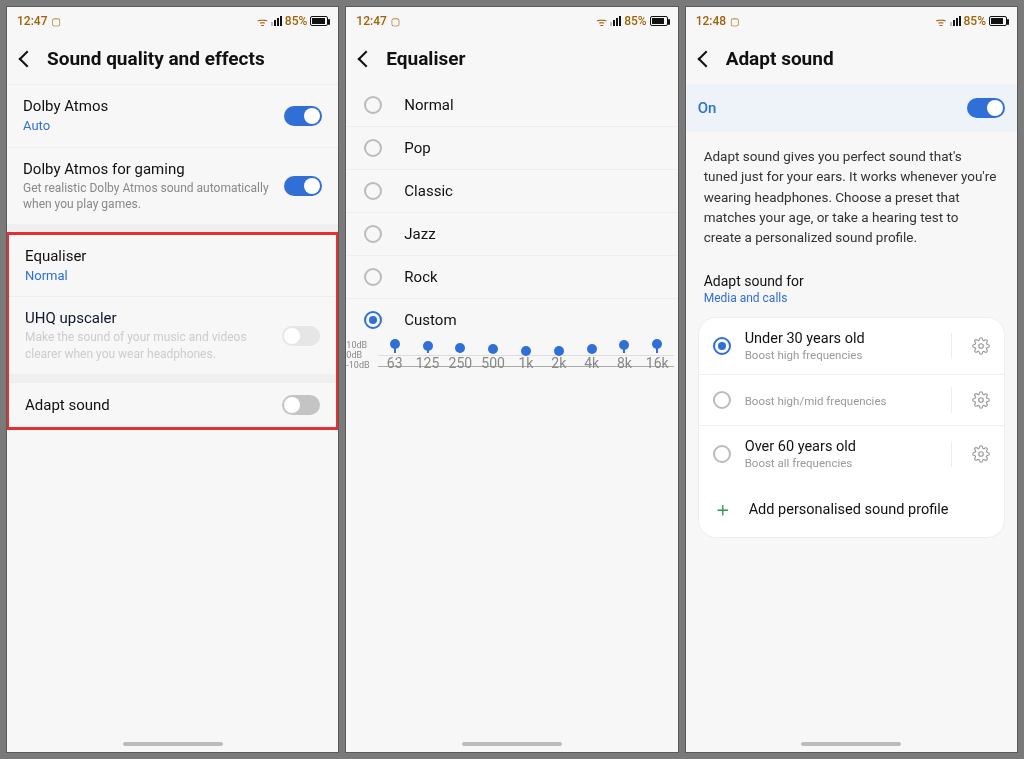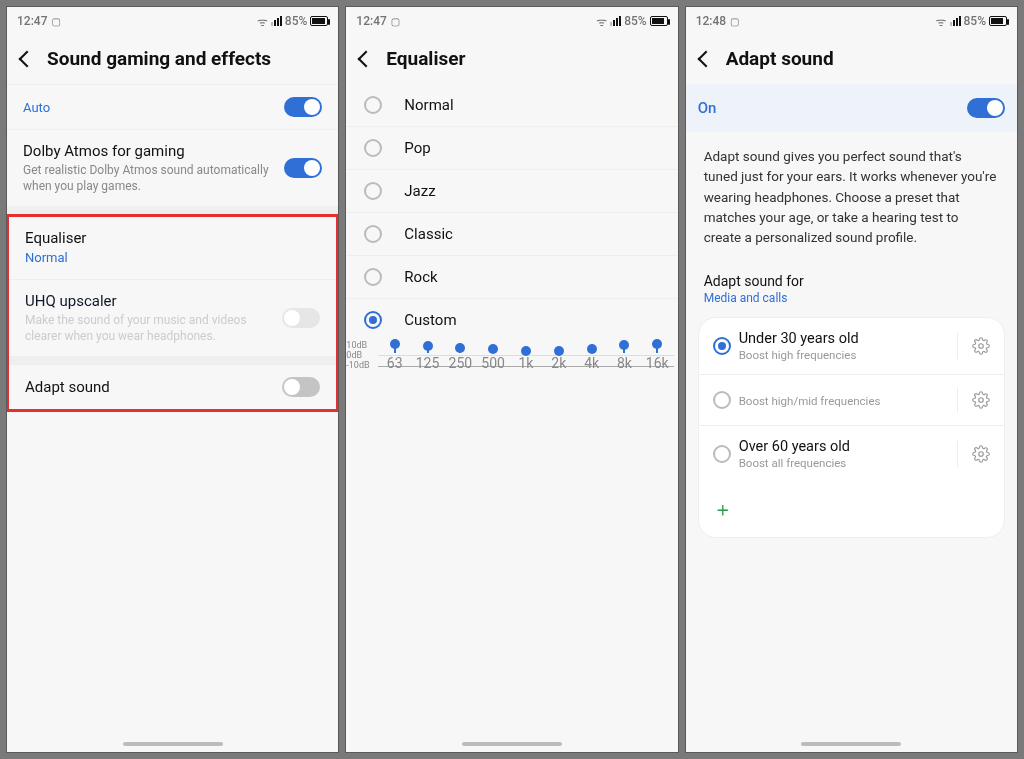--- a/index.html
+++ b/index.html
@@ -1,20 +1,20 @@
 <!DOCTYPE html>
 <html><head>
 <meta charset="utf-8">
 <style>
   *{box-sizing:border-box;margin:0;padding:0;font-family:-apple-system,Roboto,Arial,sans-serif}
   body{background:#888;display:flex;justify-content:center;align-items:center;min-height:759px}
   .stage{width:1024px;height:759px;background:#7a7a7a;padding:6px;display:flex;gap:6px}
   .phone{flex:1;background:#f7f7f7;border:1px solid #5a5a5a;display:flex;flex-direction:column;position:relative;overflow:hidden}
   
-  .status{height:28px;display:flex;align-items:center;justify-content:space-between;padding:0 10px;font-size:12px;font-weight:500;color:#737373}
+  .status{height:28px;display:flex;align-items:center;justify-content:space-between;padding:0 10px;font-size:12px;font-weight:500;color:#a16207}
   .status .right{display:flex;align-items:center;gap:3px}
   .status .bars{display:inline-flex;align-items:flex-end;gap:1px}
   .status .bars span{width:2px;background:#111;display:inline-block}
   .status .bars span:nth-child(1){height:4px;background:#bbb}
   .status .bars span:nth-child(2){height:6px}
   .status .bars span:nth-child(3){height:8px}
   .status .bars span:nth-child(4){height:10px}
   .status .batt{width:18px;height:10px;border:1px solid #111;border-radius:2px;position:relative}
   .status .batt::after{content:"";position:absolute;left:1px;top:1px;bottom:1px;width:78%;background:#111}
   .status .batt::before{content:"";position:absolute;right:-3px;top:2px;width:2px;height:6px;background:#111;border-radius:1px}
@@ -60,21 +60,21 @@
   .dot{width:10px;height:10px;background:#2f6fd6;border-radius:50%;position:absolute;transform:translateY(-50%)}
   .xl{position:absolute;bottom:-16px;font-size:14px;color:#888;left:50%;transform:translateX(-50%)}
   
   .blue-row{background:#eef3f9;padding:14px 12px;display:flex;align-items:center;justify-content:space-between}
   .blue-row .on-lab{color:#2f6fd6;font-size:15px;font-weight:500}
   .desc{padding:14px 18px;font-size:13.5px;color:#333;line-height:1.5}
   .sect{padding:12px 18px 4px}
   .sect .t{font-size:14px;color:#111}
   .sect .s{font-size:12px;color:#2f6fd6;margin-top:2px}
   .card{margin:8px 12px;background:#fff;border-radius:18px;border:1px solid #eee;overflow:hidden}
-  .age-row{display:flex;align-items:center;padding:12px 14px;border-bottom:1px solid #eee;gap:8px}
+  .age-row{display:flex;align-items:center;padding:12px 14px;border-bottom:1px solid #eee;gap:14px}
   .age-row:last-child{border-bottom:none}
   .age-row .txt{flex:1}
   .age-row .title{font-size:14.5px;color:#111}
   .age-row .sub{font-size:11.5px;color:#999;margin-top:1px}
   .gear{width:18px;height:18px;color:#999;display:flex;align-items:center;justify-content:center}
   .vline{width:1px;height:26px;background:#eee;margin:0 6px}
   .plus-row{display:flex;align-items:center;padding:14px 14px;gap:18px}
   .plus{color:#2a9a4b;font-size:20px;font-weight:300;width:18px;text-align:center}
   .plus-row .lab{font-size:14.5px;color:#111}
   
@@ -96,25 +96,26 @@
             <span></span>
             <span></span>
             <span></span>
           </span>
         <span>85%</span>
         <span class="batt"></span>
       </span>
     </div>
     <div class="header">
       <span class="back"></span>
-      <h1>Sound gaming and effects</h1>
+      <h1>Sound quality and effects</h1>
     </div>
 
     <div class="row">
       <div class="txt">
+        <div class="title">Dolby Atmos</div>
         <div class="sub blue">Auto</div>
       </div>
       <div class="tog on">
           <div class="knob"></div>
         </div>
     </div>
 
     <div class="row">
       <div class="txt">
         <div class="title">Dolby Atmos for gaming</div>
@@ -180,25 +181,25 @@
         <div class="radio-row">
           <span class="radio "></span>
   <span class="lab">Normal</span>
         </div>
         <div class="radio-row">
           <span class="radio "></span>
   <span class="lab">Pop</span>
         </div>
         <div class="radio-row">
           <span class="radio "></span>
+  <span class="lab">Classic</span>
+        </div>
+        <div class="radio-row">
+          <span class="radio "></span>
   <span class="lab">Jazz</span>
-        </div>
-        <div class="radio-row">
-          <span class="radio "></span>
-  <span class="lab">Classic</span>
         </div>
         <div class="radio-row">
           <span class="radio "></span>
   <span class="lab">Rock</span>
         </div>
         <div class="radio-row">
           <span class="radio sel"></span>
   <span class="lab">Custom</span>
         </div>
       </div>
@@ -333,18 +334,19 @@
   <span class="gear">
               <svg width="18" height="18" viewBox="0 0 24 24" fill="none" stroke="#999" stroke-width="1.6">
                 <circle cx="12" cy="12" r="3"></circle>
                 <path d="M19.4 15a1.7 1.7 0 0 0 .34 1.87l.06.06a2 2 0 1 1-2.83 2.83l-.06-.06a1.7 1.7 0 0 0-1.87-.34 1.7 1.7 0 0 0-1 1.56V21a2 2 0 1 1-4 0v-.09a1.7 1.7 0 0 0-1.11-1.56 1.7 1.7 0 0 0-1.87.34l-.06.06A2 2 0 1 1 4.17 16.9l.06-.06a1.7 1.7 0 0 0 .34-1.87 1.7 1.7 0 0 0-1.56-1H3a2 2 0 1 1 0-4h.09a1.7 1.7 0 0 0 1.56-1.11 1.7 1.7 0 0 0-.34-1.87l-.06-.06A2 2 0 1 1 7.1 4.17l.06.06a1.7 1.7 0 0 0 1.87.34H9a1.7 1.7 0 0 0 1-1.56V3a2 2 0 1 1 4 0v.09a1.7 1.7 0 0 0 1 1.56 1.7 1.7 0 0 0 1.87-.34l.06-.06A2 2 0 1 1 19.83 7.1l-.06.06a1.7 1.7 0 0 0-.34 1.87V9a1.7 1.7 0 0 0 1.56 1H21a2 2 0 1 1 0 4h-.09a1.7 1.7 0 0 0-1.56 1z"></path>
               </svg>
             </span>
           </div>
         </div>
       <div class="plus-row">
         <span class="plus">＋</span>
+        <span class="lab">Add personalised sound profile</span>
       </div>
     </div>
     <div class="home-ind"></div>
   </div>
 
 </div>
 
 </body></html>

